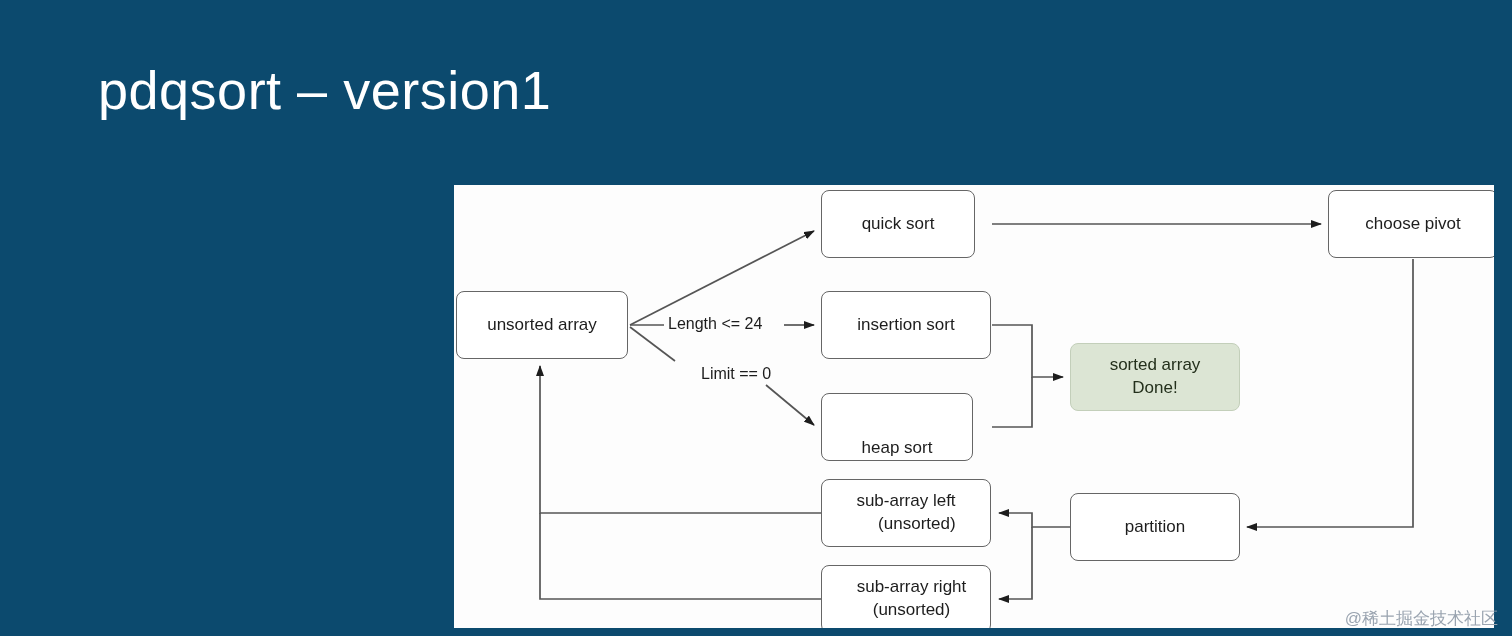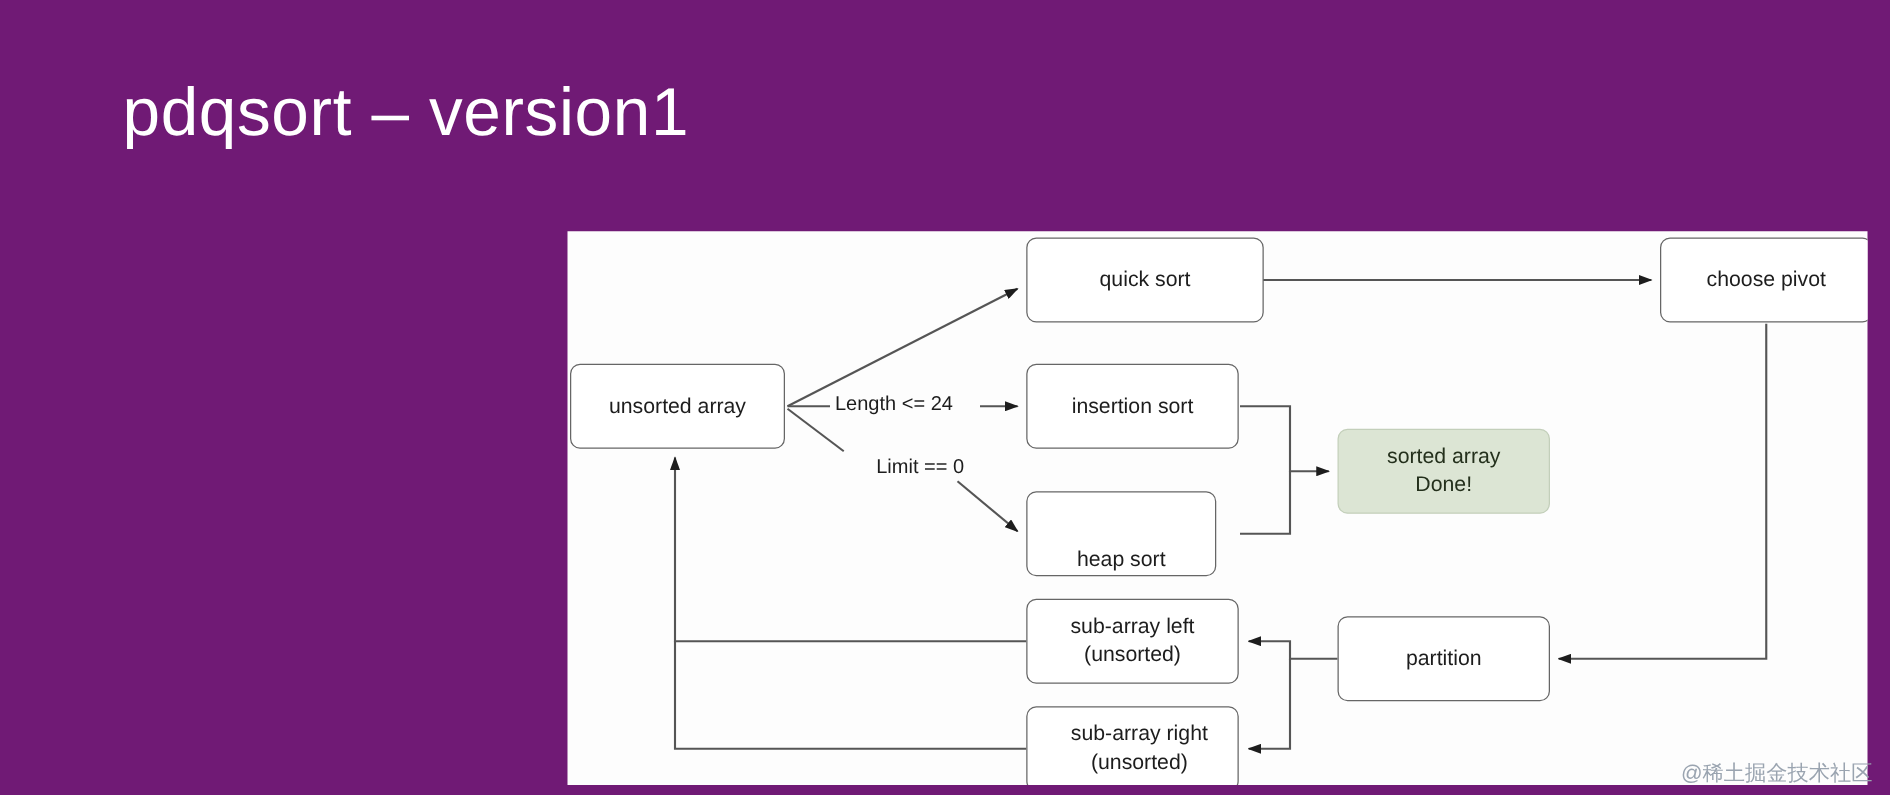--- a/index.html
+++ b/index.html
@@ -80,21 +80,21 @@
     bottom: 6px;
     font-size: 17px;
     color: #9aa4b0;
     white-space: nowrap;
     font-family: "Liberation Sans", sans-serif;
   }
 </style>
 </head>
 <body>
 
-<div id="slide" style="background: #701a75;">
+<div id="slide" style="background: #0c4a6e;">
 
   <div id="slide-title" style="color: rgb(255, 255, 255);">pdqsort – version1</div>
 
   <div id="diagram-panel" style="background: rgb(253, 253, 253);">
 
     <svg id="edge-layer" viewBox="0 0 1040 443">
       <defs>
         <marker id="arrow" markerWidth="11" markerHeight="8" refX="10" refY="4" orient="auto" markerUnits="userSpaceOnUse">
           <path d="M0,0 L11,4 L0,8 z" fill="#1d1d1d"></path>
         </marker>
@@ -124,33 +124,33 @@
         <path d="M367,328 L86,328 L86,181" marker-end="url(#arrow)"></path>
 
         <path d="M367,414 L86,414 L86,328"></path>
       </g>
     </svg>
 
     <div class="node" style="left:2px; top:106px; width:172px; height:68px;">
       <span>unsorted array</span>
     </div>
 
-    <div class="node" style="left:367px; top:5px; width:190px; height:68px;">
+    <div class="node" style="left:367px; top:5px; width:154px; height:68px;">
       <span>quick sort</span>
     </div>
 
     <div class="node" style="left:367px; top:106px; width:170px; height:68px;">
       <span>insertion sort</span>
     </div>
 
     <div class="node" style="left:367px; top:208px; width:152px; height:68px;align-items:flex-end;">
       <span>heap sort</span>
     </div>
 
-    <div class="node" style="left:367px; top:294px; width:170px; height:68px;">
+    <div class="node" style="left:367px; top:294px; width:170px; height:68px;text-align:right;">
       <span class="multiline">sub-array left<br>(unsorted)</span>
     </div>
 
     <div class="node" style="left:367px; top:380px; width:170px; height:68px;padding-left:11px;">
       <span class="multiline">sub-array right<br>(unsorted)</span>
     </div>
 
     <div class="node" style="left:874px; top:5px; width:170px; height:68px;text-align:right;">
       <span>choose pivot</span>
     </div>

